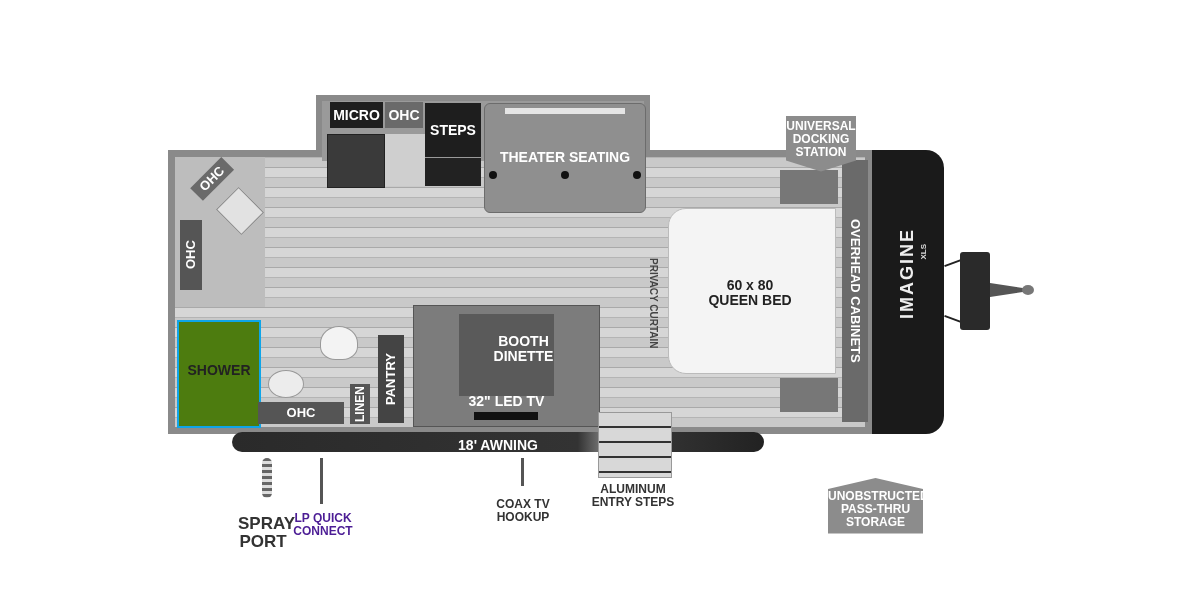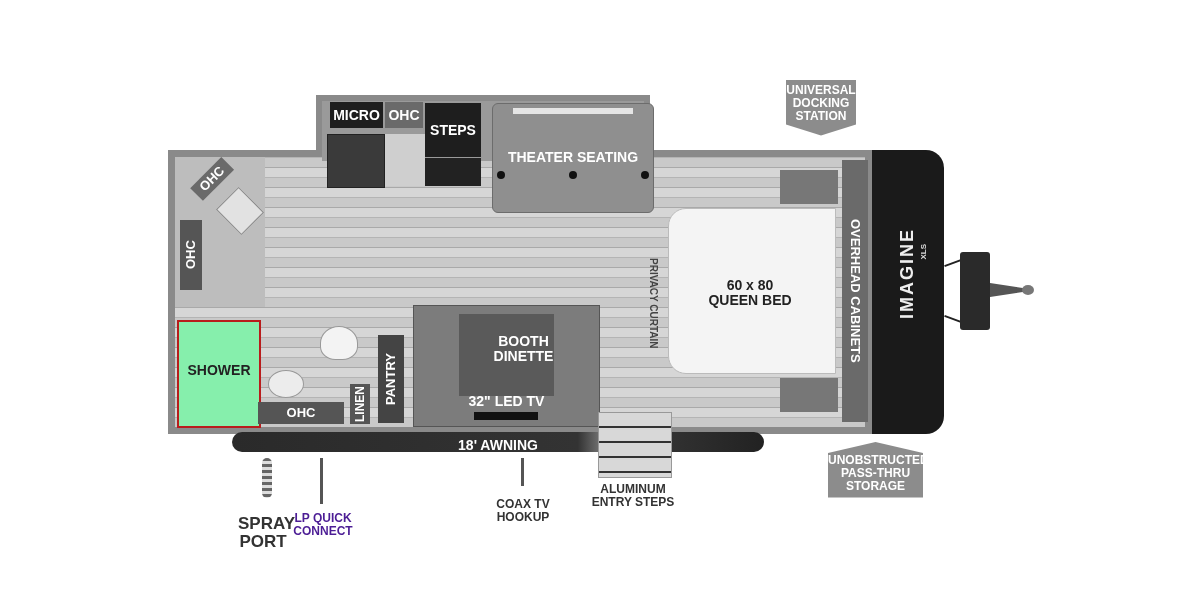--- a/index.html
+++ b/index.html
@@ -4,55 +4,55 @@
 <style>
   html,body{margin:0;padding:0;background:#fff;}
   body{width:1200px;height:600px;position:relative;overflow:hidden;font-family:"Liberation Sans",sans-serif;}
   .abs{position:absolute;}
   .lbl{position:absolute;font-family:"Liberation Sans",sans-serif;font-weight:bold;text-align:center;line-height:1.05;white-space:nowrap;}
   .wood{background:
     repeating-linear-gradient(0deg,#c9c9c9 0 9px,#b4b4b4 9px 10px,#d6d6d6 10px 19px,#a9a9a9 19px 20px);
   }
   .wall{background:#8a8a8a;}
   .dark{background:#1e1e1e;color:#fff;}
-  .callout{position:absolute;background:#8c8c8c;color:#fff;font-size:12px;font-weight:bold;text-align:center;line-height:1.1;}
+  .callout{position:absolute;background:#8c8c8c;color:#fff;font-size:12px;font-weight:bold;text-align:center;line-height:1.1;margin-top:36px;}
   .vert{writing-mode:vertical-rl;}
   .vert-up{writing-mode:vertical-rl;transform:rotate(180deg);}
 </style>
 </head>
 <body>
 
 <div class="abs wall" style="left:168px;top:150px;width:705px;height:284px;"></div>
 
 <div class="abs wall" style="left:316px;top:95px;width:334px;height:60px;"></div>
 
 <div class="abs wood" style="left:175px;top:157px;width:690px;height:270px;"></div>
 <div class="abs" style="left:322px;top:101px;width:322px;height:60px;background:#9a9a9a;"></div>
 
 <div class="abs dark lbl" style="left:330px;top:102px;width:53px;height:26px;font-size:14px;line-height:26px;">MICRO</div>
 <div class="abs lbl" style="left:385px;top:102px;width:38px;height:26px;font-size:14px;line-height:26px;background:#6a6a6a;color:#fff;">OHC</div>
 <div class="abs" style="left:327px;top:134px;width:56px;height:52px;background:#3a3a3a;border:1px solid #222;"></div>
 <div class="abs" style="left:385px;top:134px;width:40px;height:52px;background:#cfcfcf;"></div>
 <div class="abs dark lbl" style="left:425px;top:103px;width:56px;height:54px;font-size:14px;line-height:54px;">STEPS</div>
 <div class="abs" style="left:425px;top:158px;width:56px;height:28px;background:#222;"></div>
 
-<div class="abs" style="left:484px;top:103px;width:160px;height:108px;background:#8f8f8f;border-radius:6px;border:1px solid #6c6c6c;margin-left:8px;">
+<div class="abs" style="left:484px;top:103px;width:160px;height:108px;background:#8f8f8f;border-radius:6px;border:1px solid #6c6c6c;">
   <div class="abs" style="left:20px;top:4px;width:120px;height:6px;background:#e5e5e5;"></div>
   <div class="lbl" style="left:0;top:46px;width:160px;font-size:14px;color:#fff;">THEATER SEATING</div>
   <div class="abs" style="left:4px;top:67px;width:8px;height:8px;border-radius:50%;background:#111;"></div>
   <div class="abs" style="left:76px;top:67px;width:8px;height:8px;border-radius:50%;background:#111;"></div>
   <div class="abs" style="left:148px;top:67px;width:8px;height:8px;border-radius:50%;background:#111;"></div>
 </div>
 
 <div class="abs" style="left:175px;top:157px;width:90px;height:150px;background:#bdbdbd;"></div>
 <div class="abs lbl" style="left:190px;top:170px;width:44px;font-size:13px;color:#fff;transform:rotate(-45deg);background:#6a6a6a;padding:2px 0;">OHC</div>
 <div class="abs" style="left:222px;top:195px;width:34px;height:30px;background:#e2e2e2;border:1px solid #888;transform:rotate(45deg);"></div>
 <div class="abs lbl vert-up" style="left:180px;top:220px;width:22px;height:70px;font-size:13px;color:#fff;background:#555;line-height:22px;">OHC</div>
 
-<div class="abs lbl" style="left:177px;top:320px;width:80px;height:104px;background:#86efac;border:2px solid #b91c1c;font-size:14px;line-height:96px;color:#222;">SHOWER</div>
+<div class="abs lbl" style="left:177px;top:320px;width:80px;height:104px;background:#4d7c0f;border:2px solid #0ea5e9;font-size:14px;line-height:96px;color:#222;">SHOWER</div>
 
 <div class="abs" style="left:320px;top:326px;width:36px;height:32px;background:#f3f3f3;border-radius:50% 50% 40% 40%;border:1px solid #999;"></div>
 <div class="abs" style="left:268px;top:370px;width:34px;height:26px;background:#ececec;border-radius:50%;border:1px solid #999;"></div>
 <div class="abs lbl" style="left:258px;top:402px;width:86px;height:22px;background:#555;color:#fff;font-size:13px;line-height:22px;">OHC</div>
 <div class="abs lbl vert-up" style="left:350px;top:384px;width:20px;height:40px;background:#555;color:#fff;font-size:12px;line-height:20px;">LINEN</div>
 <div class="abs lbl vert-up" style="left:378px;top:335px;width:26px;height:88px;background:#444;color:#fff;font-size:13px;line-height:26px;">PANTRY</div>
 
 <div class="abs" style="left:413px;top:305px;width:185px;height:120px;background:#7c7c7c;border:1px solid #555;">
   <div class="abs" style="left:45px;top:8px;width:95px;height:82px;background:#5a5a5a;"></div>
   <div class="lbl" style="left:62px;top:28px;width:95px;font-size:14px;color:#fff;">

